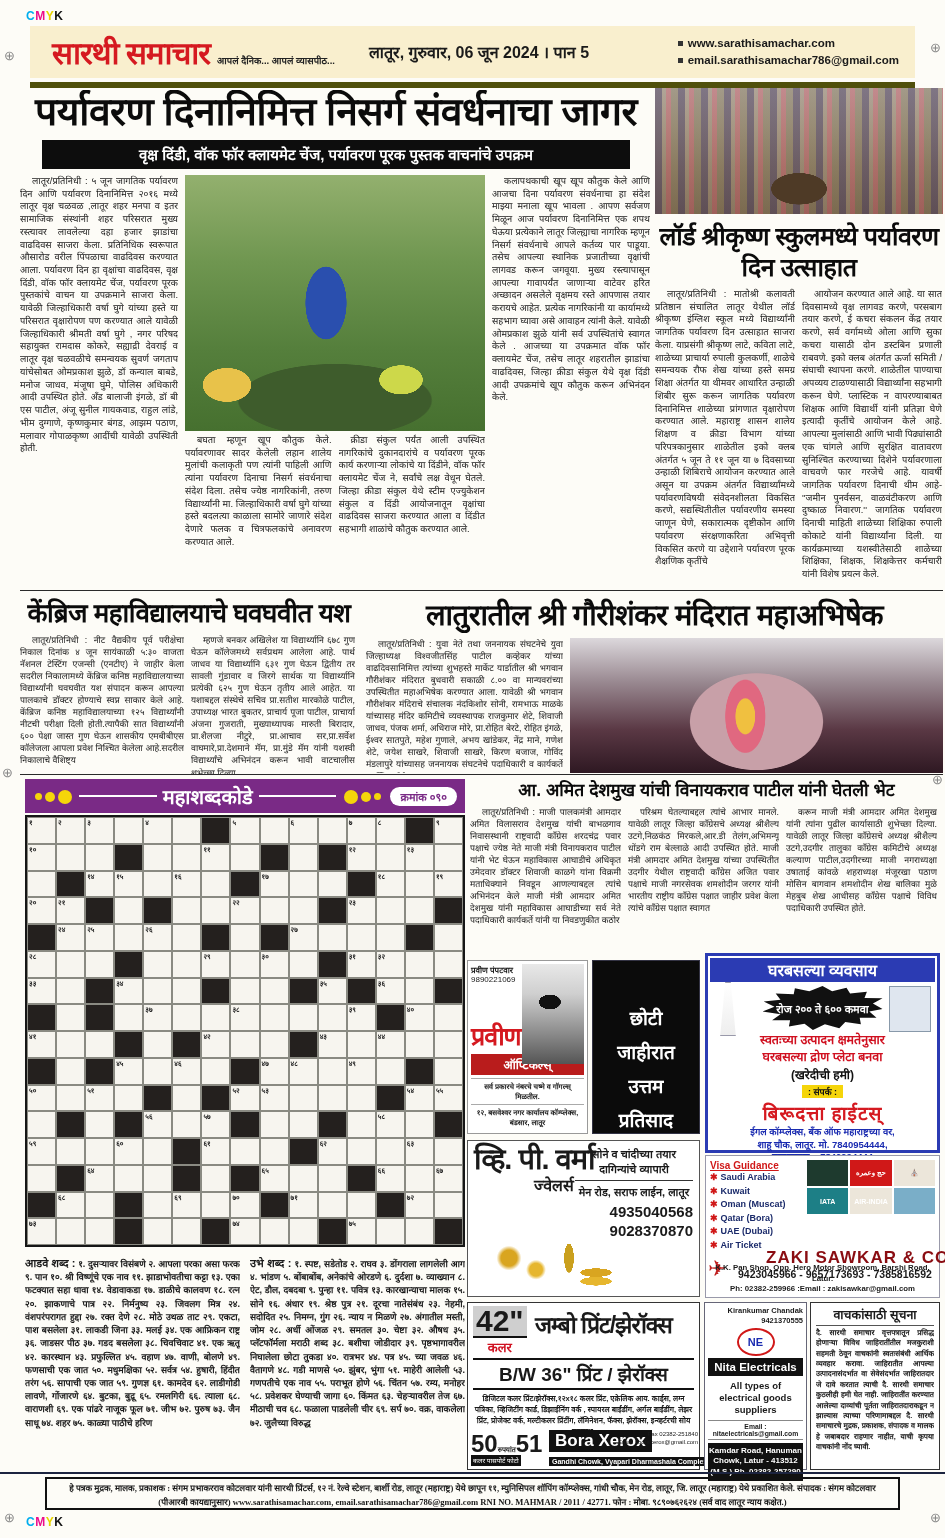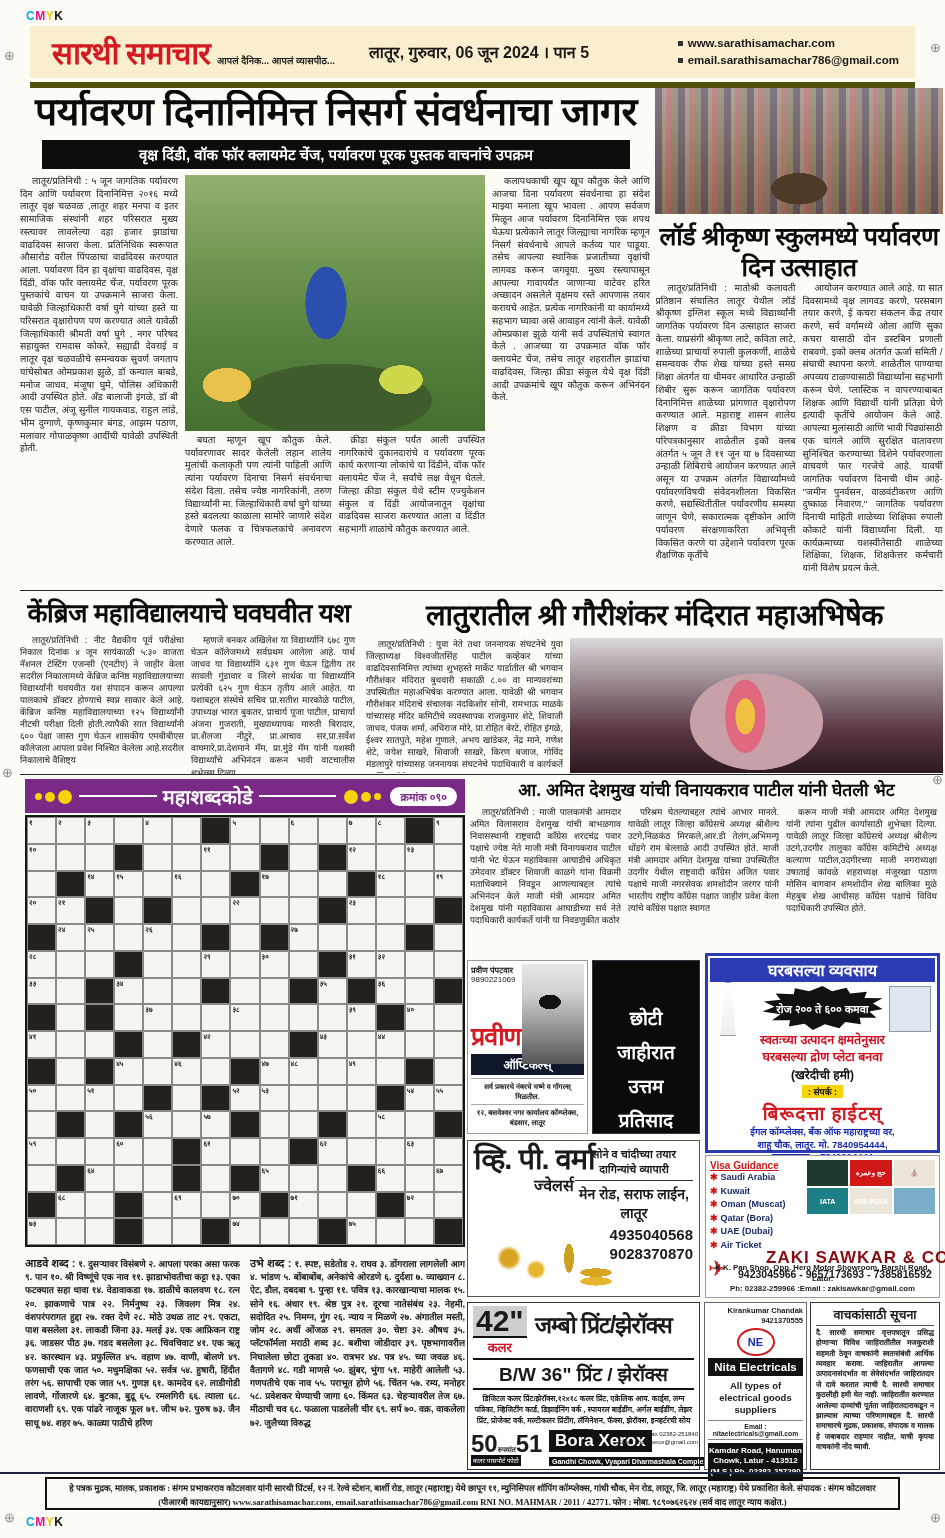--- a/index.html
+++ b/index.html
@@ -73,21 +73,21 @@
   .clues b{font-size:11px;}
 
   
   .ad{position:absolute;box-sizing:border-box;background:#fff;}
   .ad-praveen{left:467px;top:960px;width:121px;height:174px;border:1px solid #999;padding:3px;font-size:8px;}
   .pv-photo{position:absolute;right:3px;top:3px;width:62px;height:100px;background:
      radial-gradient(ellipse 18px 12px at 45% 38%, #111 0 60%, rgba(0,0,0,0) 61%),
      linear-gradient(180deg,#e8e8e8 0%,#cfcfcf 30%,#8a8a8a 70%,#555 100%);}
   .pv-name{font-weight:bold;}
   .pv-brand{color:#d51920;font-size:25px;font-weight:800;margin-top:34px;letter-spacing:-1px;}
-  .pv-sub{background:#0f172a;color:#fff;text-align:center;font-size:12px;font-weight:bold;padding:2px 0;margin-top:2px;}
+  .pv-sub{background:#b91c1c;color:#fff;text-align:center;font-size:12px;font-weight:bold;padding:2px 0;margin-top:2px;}
   .pv-line{font-size:7.2px;font-weight:600;text-align:center;margin-top:3px;border-top:1px solid #aaa;padding-top:2px;}
   .ad-chhoti{left:592px;top:960px;width:108px;height:174px;background:#0b0b0b;border:1px solid #334;
              color:#fff;display:flex;flex-direction:column;justify-content:flex-end;text-align:center;gap:8px;}
   .ad-chhoti div{font-size:19px;font-weight:800;}
   .ad-ghar{left:705px;top:953px;width:235px;height:200px;border:3px solid #2b3bb3;padding:2px;}
   .gh-title{background:#2b3bb3;color:#fff;font-size:16px;font-weight:800;text-align:center;padding:1px 0;}
   .gh-burst{width:120px;height:44px;margin:4px auto 2px auto;background:#111;color:#fff;display:flex;align-items:center;
      justify-content:center;text-align:center;font-size:11px;font-weight:800;
      clip-path:polygon(50% 0,58% 12%,70% 4%,73% 17%,87% 13%,85% 27%,100% 28%,92% 40%,100% 52%,89% 58%,95% 72%,81% 72%,82% 87%,69% 82%,64% 96%,52% 87%,42% 100%,35% 86%,22% 92%,23% 78%,8% 78%,15% 64%,0 58%,10% 47%,1% 35%,15% 31%,11% 17%,26% 19%,27% 5%,39% 12%);}
   .gh-red{color:#d01020;font-size:12.5px;font-weight:800;text-align:center;line-height:1.35;}
@@ -96,21 +96,21 @@
   .gh-brand{color:#d51920;font-size:19px;font-weight:800;text-align:center;letter-spacing:1px;}
   .gh-addr{color:#1a2bb0;font-size:9.5px;font-weight:bold;text-align:center;line-height:1.35;}
   .gh-tower{position:absolute;left:6px;top:26px;width:26px;height:52px;background:
      linear-gradient(180deg,#fff 0%,#eee 100%);border:1px solid #99a;clip-path:polygon(40% 0,60% 0,78% 100%,22% 100%);}
   .gh-door{position:absolute;right:6px;top:30px;width:40px;height:44px;background:#dfe6ef;border:1px solid #8899aa;}
   .ad-varma{left:467px;top:1140px;width:233px;height:157px;border:1px solid #555;padding:4px 6px;}
   .vm-brand{font-size:29px;font-weight:800;letter-spacing:-1px;line-height:1;}
   .vm-sub{font-size:16px;font-weight:800;margin-left:60px;}
   .vm-right{position:absolute;right:6px;top:6px;width:118px;text-align:center;}
   .vm-desc{font-size:11px;font-weight:bold;line-height:1.4;border-bottom:1px solid #333;padding-bottom:2px;}
-  .vm-addr{font-size:14px;font-weight:bold;margin-top:3px;}
+  .vm-addr{font-size:11px;font-weight:bold;margin-top:3px;}
   .vm-ph{font-size:15px;font-weight:800;text-align:right;margin-top:4px;line-height:1.25;}
   .vm-gold{position:absolute;left:8px;bottom:6px;width:150px;height:58px;background:
      radial-gradient(circle 20px at 22% 45%, #d9a520 0 40%, rgba(0,0,0,0) 62%),
      radial-gradient(circle 16px at 40% 65%, #e6b62e 0 40%, rgba(0,0,0,0) 62%),
      radial-gradient(ellipse 8px 24px at 62% 45%, #caa01e 0 60%, rgba(0,0,0,0) 61%),
      radial-gradient(ellipse 26px 7px at 80% 70%, #d9a520 0 60%, rgba(0,0,0,0) 61%),
      radial-gradient(ellipse 26px 7px at 80% 85%, #e6b62e 0 60%, rgba(0,0,0,0) 61%);}
   .ad-zaki{left:705px;top:1155px;width:235px;height:143px;border:1px solid #99a;padding:4px;font-size:9px;}
   .zk-title{color:#d01818;font-weight:800;text-decoration:underline;font-size:10px;}
   .visa-item{color:#1a2a6a;font-weight:bold;line-height:1.5;white-space:nowrap;}
@@ -198,21 +198,21 @@
           <div class="coltxt" style="width:147px;">क्रीडा संकुल पर्यंत आली उपस्थित नागरिकांचे दुकानदारांचे व पर्यावरण पूरक कार्य करणाऱ्या लोकांचे या दिंडीने, वॉक फॉर क्लायमेट चेंज ने, सर्वांचे लक्ष वेधून घेतले. जिल्हा क्रीडा संकुल येथे स्टीम एज्युकेशन संकुल व दिंडी आयोजनातून वृक्षांचा वाढदिवस साजरा करण्यात आला व दिंडीत सहभागी शाळांचे कौतुक करण्यात आले.</div>
         </div>
       </div>
       <div class="coltxt" style="width:158px;height:410px;">कलापथकाची खूप खूप कौतुक केले आणि आजचा दिना पर्यावरण संवर्धनाचा हा संदेश माझ्या मनाला खूप भावला . आपण सर्वजण मिळून आज पर्यावरण दिनानिमित्त एक शपथ घेऊया प्रत्येकाने लातूर जिल्ह्याचा नागरिक म्हणून निसर्ग संवर्धनाचे आपले कर्तव्य पार पाडूया. तसेच आपल्या स्थानिक प्रजातीच्या वृक्षांची लागवड करून जगवूया. मुख्य रस्त्यापासून आपल्या गावापर्यंत जाणाऱ्या वाटेवर हरित अच्छादन असलेले वृक्षमय रस्ते आपणास तयार करायचे आहेत. प्रत्येक नागरिकांनी या कार्यामध्ये सहभाग घ्यावा असे आवाहन त्यांनी केले. यावेळी ओमप्रकाश झुळे यांनी सर्व उपस्थितांचे स्वागत केले . आजच्या या उपक्रमात वॉक फॉर क्लायमेट चेंज, तसेच लातूर शहरातील झाडांचा वाढदिवस, जिल्हा क्रीडा संकुल येथे वृक्ष दिंडी आदी उपक्रमांचे खूप कौतुक करून अभिनंदन केले.</div>
     </div>
   </section>
 
   <section class="article right-art" style="left:655px;top:88px;width:288px;">
     <div class="photo photo-tree"></div>
     <div class="headline" style="margin-top:7px;">लॉर्ड श्रीकृष्ण स्कुलमध्ये पर्यावरण दिन उत्साहात</div>
-    <div class="cols" style="height:296px;justify-content:center;">
+    <div class="cols" style="margin-top:6px;height:296px;">
       <div class="coltxt" style="width:140px;">लातूर/प्रतिनिधी : मातोश्री कलावती प्रतिष्ठान संचालित लातूर येथील लॉर्ड श्रीकृष्ण इंग्लिश स्कूल मध्ये विद्यार्थ्यांनी जागतिक पर्यावरण दिन उत्साहात साजरा केला. याप्रसंगी श्रीकृष्ण लाटे, कविता लाटे, शाळेच्या प्राचार्या रुपाली कुलकर्णी, शाळेचे समन्वयक रौफ शेख यांच्या हस्ते समग्र शिक्षा अंतर्गत या थीमवर आधारित उन्हाळी शिबीर सुरू करून जागतिक पर्यावरण दिनानिमित्त शाळेच्या प्रांगणात वृक्षारोपण करण्यात आले. महाराष्ट्र शासन शालेय शिक्षण व क्रीडा विभाग यांच्या परिपत्रकानुसार शाळेतील इको क्लब अंतर्गत ५ जून ते ११ जून या ७ दिवसाच्या उन्हाळी शिबिराचे आयोजन करण्यात आले असून या उपक्रम अंतर्गत विद्यार्थ्यांमध्ये पर्यावरणविषयी संवेदनशीलता विकसित करणे, सद्यस्थितीतील पर्यावरणीय समस्या जाणून घेणे, सकारात्मक दृष्टीकोन आणि पर्यावरण संरक्षणाकरिता अभिवृत्ती विकसित करणे या उद्देशाने पर्यावरण पूरक शैक्षणिक कृतींचे</div>
       <div class="coltxt" style="width:140px;">आयोजन करण्यात आले आहे. या सात दिवसामध्ये वृक्ष लागवड करणे, परसबाग तयार करणे, ई कचरा संकलन केंद्र तयार करणे, सर्व वर्गामध्ये ओला आणि सुका कचरा यासाठी दोन डस्टबिन प्रणाली राबवणे. इको क्लब अंतर्गत ऊर्जा समिती / संघाची स्थापना करणे. शाळेतील पाण्याचा अपव्यय टाळण्यासाठी विद्यार्थ्यांना सहभागी करून घेणे. प्लास्टिक न वापरण्याबाबत शिक्षक आणि विद्यार्थी यांनी प्रतिज्ञा घेणे इत्यादी कृतींचे आयोजन केले आहे. आपल्या मुलांसाठी आणि भावी पिढ्यांसाठी एक चांगले आणि सुरक्षित वातावरण सुनिश्चित करण्याच्या दिशेने पर्यावरणाला वाचवणे फार गरजेचे आहे. यावर्षी जागतिक पर्यावरण दिनाची थीम आहे- ''जमीन पुनर्वसन, वाळवंटीकरण आणि दुष्काळ निवारण.'' जागतिक पर्यावरण दिनाची माहिती शाळेच्या शिक्षिका रुपाली कोकाटे यांनी विद्यार्थ्यांना दिली. या कार्यक्रमाच्या यशस्वीतेसाठी शाळेच्या शिक्षिका, शिक्षक, शिक्षकेत्तर कर्मचारी यांनी विशेष प्रयत्न केले.</div>
     </div>
   </section>
 
   <div class="hr" style="left:20px;top:590px;width:923px;height:1px;"></div>
 
   <section class="article" style="left:20px;top:594px;width:338px;">
     <div class="headline mid-head">केंब्रिज महाविद्यालयाचे घवघवीत यश</div>
     <div class="cols" style="margin-top:4px;height:140px;">

